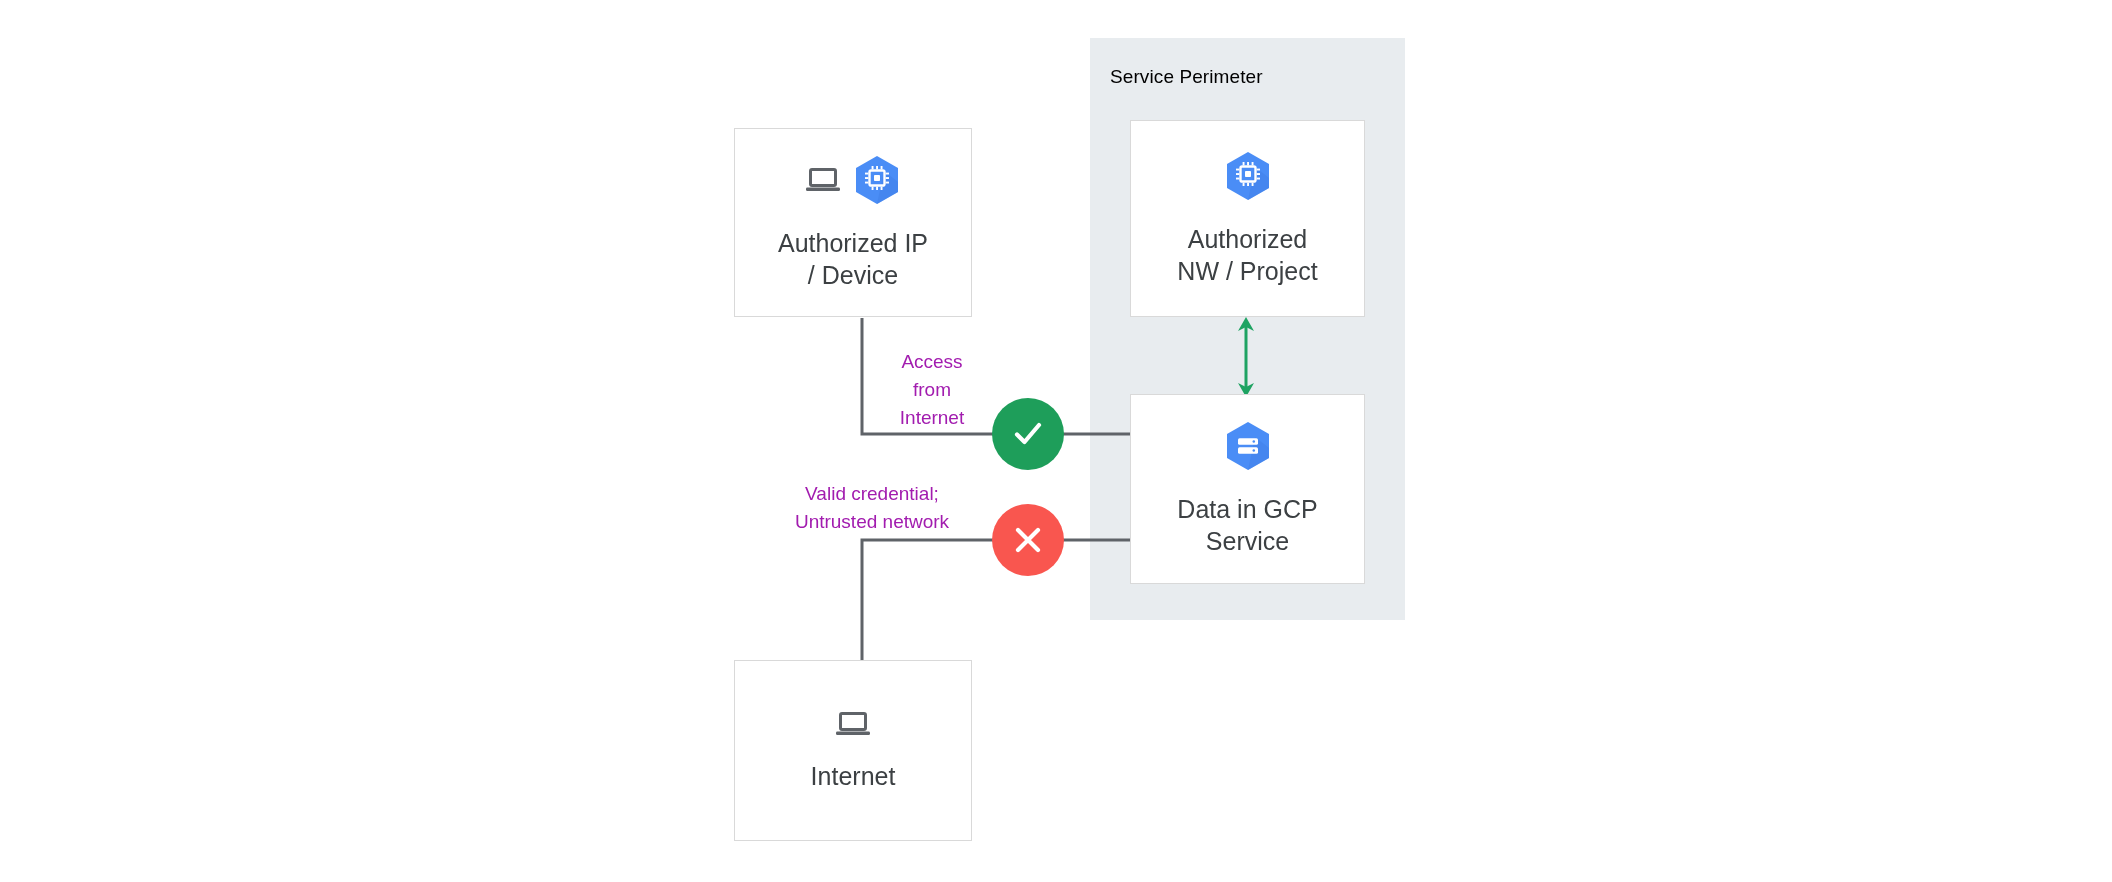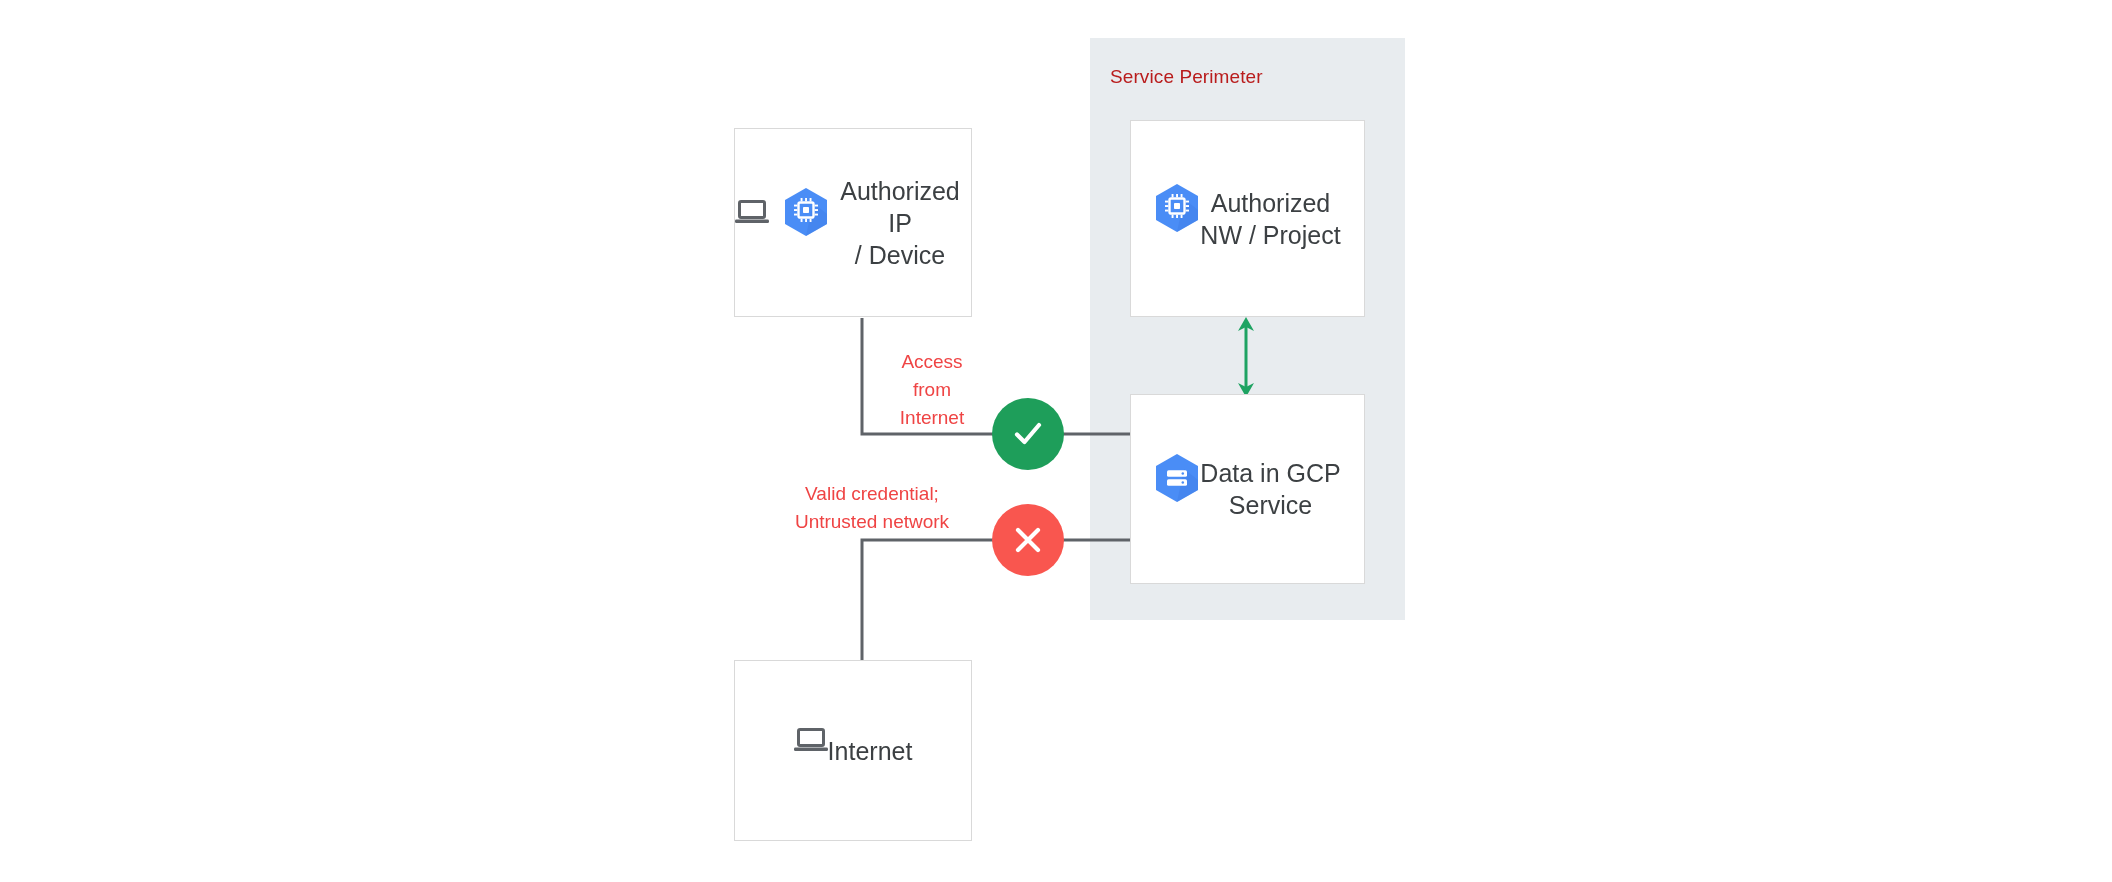--- a/index.html
+++ b/index.html
@@ -28,33 +28,33 @@
     top: 38px;
     width: 315px;
     height: 582px;
     background: #e8ecef;
   }
   .perimeter-label {
     position: absolute;
     left: 1110px;
     top: 66px;
     font-size: 19px;
-    color: #b91c1c;
+    color: #000000;
     letter-spacing: 0.1px;
     white-space: nowrap;
   }
 
   
   .node {
     position: absolute;
     background: #ffffff;
     border: 1px solid #d9d9d9;
     box-sizing: border-box;
     display: flex;
-    flex-direction: row;
+    flex-direction: column;
     align-items: center;
     justify-content: center;
   }
   .node .node-icon {
     display: flex;
     align-items: center;
     justify-content: center;
     gap: 14px;
     margin-bottom: 22px;
   }
@@ -98,21 +98,21 @@
     left: 992px;
     top: 504px;
     background: #f9564f;
   }
 
   
   .edge-label {
     position: absolute;
     font-size: 19px;
     line-height: 1.48;
-    color: #ef4444;
+    color: #a21caf;
     text-align: center;
     white-space: pre-line;
   }
   #label-access-from-internet { left: 852px; top: 348px; width: 160px; }
   #label-valid-credential     { left: 752px; top: 480px; width: 240px; }
 </style>
 </head>
 <body>
 
 <div id="canvas">

